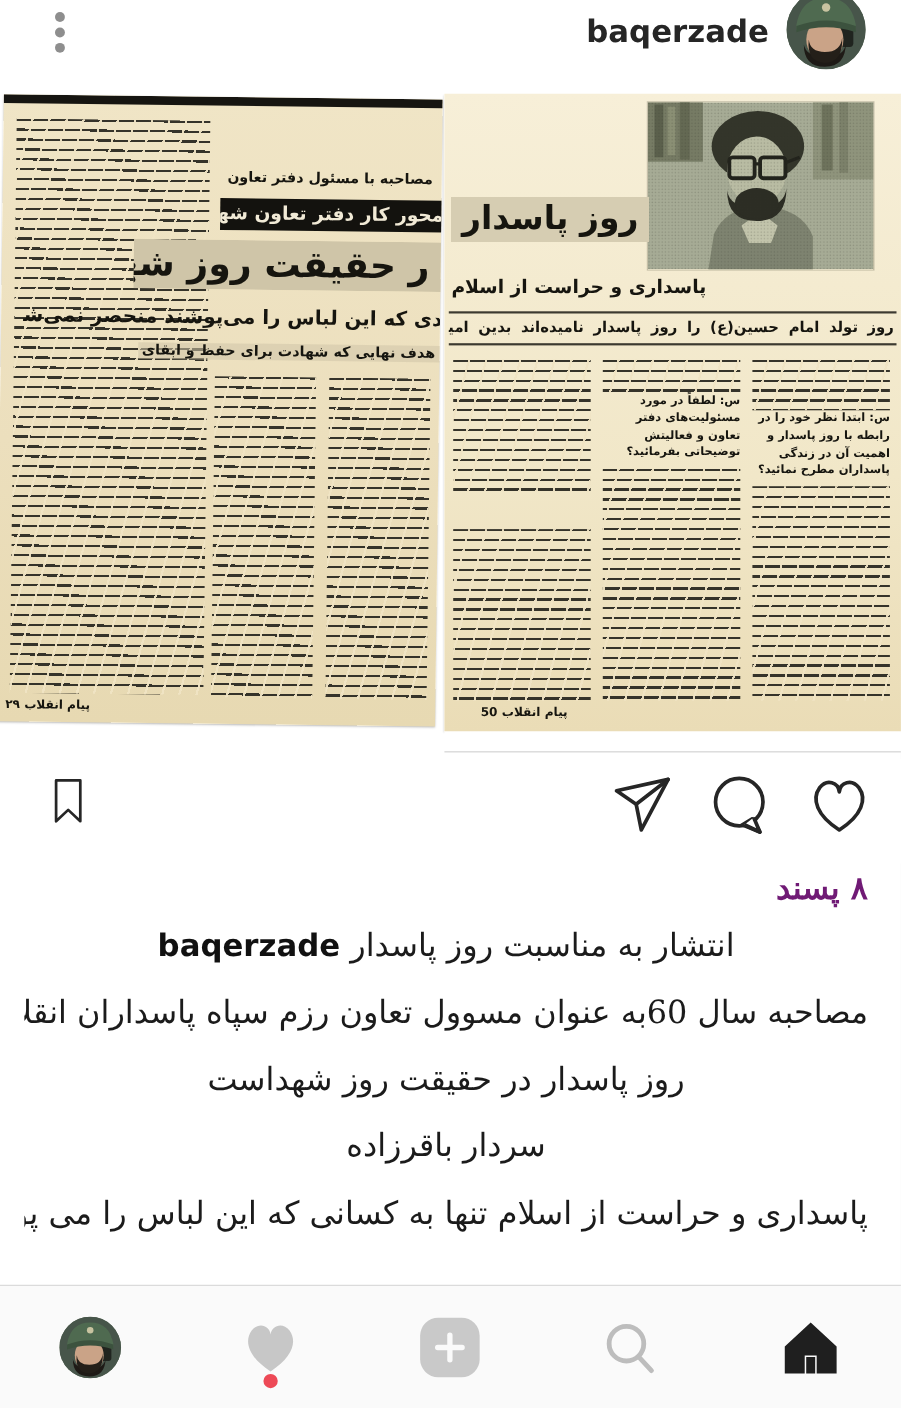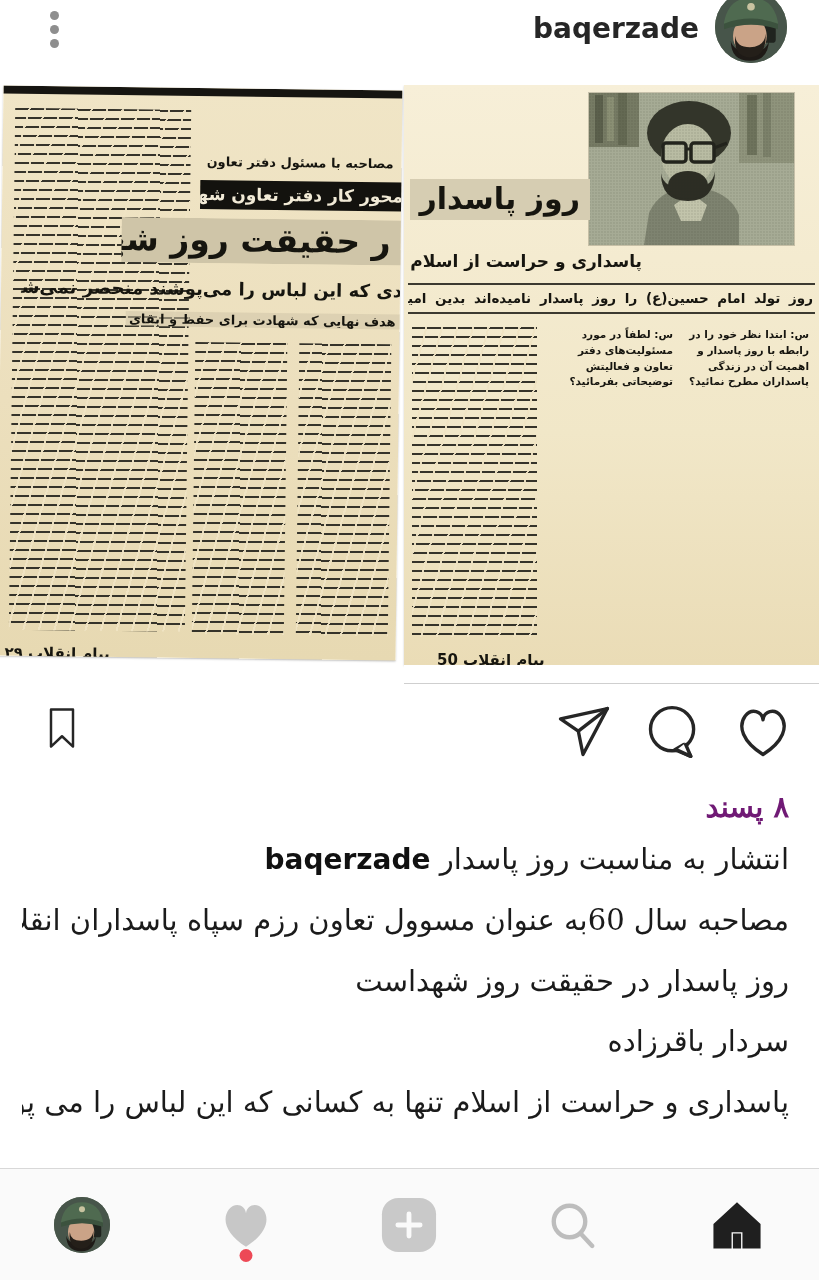--- a/index.html
+++ b/index.html
@@ -43,47 +43,47 @@
   .np-banner{position:absolute;left:198px;right:-2px;top:92px;height:29px;background:#13120e;color:#f1ead6;
     font-size:17px;font-weight:700;line-height:29px;text-align:center;white-space:nowrap;overflow:hidden;}
   .np-headline-l{position:absolute;left:120px;right:-2px;top:130px;text-align:right;white-space:nowrap;overflow:hidden;}
   .np-headline-l span{display:inline-block;background:#cfc5a8;padding:2px 12px 4px 14px;font-size:33px;font-weight:800;letter-spacing:-1px;}
   .np-subline-l{position:absolute;left:20px;right:-2px;top:190px;font-size:18px;font-weight:800;text-align:right;white-space:nowrap;overflow:hidden;}
   .np-deck-l{position:absolute;left:125px;right:-2px;top:224px;font-size:13px;font-weight:700;text-align:right;white-space:nowrap;overflow:hidden;}
   .np-deck-l span{background:rgba(207,197,168,.55);padding:1px 6px 2px 8px;}
   .pl-col-big{position:absolute;left:12px;top:22px;width:176px;height:522px;}
   .pl-cols{position:absolute;left:195px;right:8px;top:254px;height:292px;display:flex;gap:12px;direction:rtl;}
   .pl-cols div{flex:1;}
-  .np-pageno{position:absolute;font-size:15px;font-weight:700;white-space:nowrap;margin-top:10px;}
+  .np-pageno{position:absolute;font-size:11px;font-weight:700;white-space:nowrap;}
   .pl-pageno{left:8px;top:548px;}
   .pr-pageno{left:33px;top:556px;}
   
   .np-photo{position:absolute;left:185px;top:8px;width:205px;height:152px;box-shadow:0 0 0 1px rgba(60,60,40,.25);}
   .np-headline-r{position:absolute;left:6px;top:94px;width:180px;text-align:right;white-space:nowrap;overflow:hidden;}
   .np-headline-r span{display:inline-block;background:#d6cdb2;padding:2px 10px 4px 12px;font-size:30px;font-weight:800;letter-spacing:-1px;}
   .np-subline-r{position:absolute;left:0;top:166px;width:238px;font-size:17px;font-weight:800;text-align:right;direction:rtl;white-space:nowrap;overflow:hidden;}
   .np-lead{position:absolute;left:4px;right:4px;top:198px;padding:5px 2px 6px 2px;
     border-top:2px solid #3c3a30;border-bottom:2px solid #3c3a30;
     font-size:13.5px;font-weight:700;text-align:right;direction:rtl;white-space:nowrap;overflow:hidden;word-spacing:4px;}
   .pr-cols{position:absolute;left:8px;right:10px;top:242px;height:310px;display:flex;gap:11px;direction:rtl;}
-  .pr-cols .col{flex:1;display:flex;flex-direction:row;}
+  .pr-cols .col{flex:1;display:flex;flex-direction:column;}
   .np-q{font-size:10.5px;line-height:1.5;font-weight:700;direction:rtl;text-align:right;margin:0 0 6px 0;}
   .fill{flex:1;}
   .sp{height:34px;}
   
   .actions{position:absolute;top:690px;left:0;right:0;height:95px;background:#fff;}
   .bookmark-btn{position:absolute;left:40px;top:16px;width:44px;height:62px;cursor:pointer;}
   .right-icons{position:absolute;right:26px;top:12px;display:flex;gap:30px;}
   .right-icons .ic{width:60px;height:62px;cursor:pointer;}
   .icon-stroke{stroke:#262626;fill:none;stroke-width:3.6;stroke-linejoin:round;stroke-linecap:round;}
   
   .likes{position:absolute;top:790px;right:30px;left:30px;text-align:right;font-size:29px;font-weight:700;color:#701a75;direction:rtl;font-family:"DejaVu Serif","Liberation Serif",serif;}
   .caption{position:absolute;top:842px;left:22px;right:30px;height:322px;overflow:hidden;color:#1b1b1b;
     font-family:"DejaVu Serif","Liberation Serif",serif;}
-  .cap-line{font-size:29px;line-height:1.2;margin-bottom:26px;text-align:right;white-space:nowrap;overflow:hidden;}
+  .cap-line{font-size:29px;line-height:1.2;margin-bottom:26px;text-align:center;white-space:nowrap;overflow:hidden;}
   .cap-user{font-family:"DejaVu Sans","Liberation Sans",sans-serif;font-weight:700;font-size:28px;color:#111;}
   
   .navbar{position:absolute;left:0;right:0;top:1168px;height:112px;background:#fafafa;border-top:1px solid #d8d8d8;
     display:flex;align-items:center;justify-content:space-around;}
   .nav-item{position:relative;width:64px;height:72px;display:flex;align-items:center;justify-content:center;cursor:pointer;}
   .avatar-nav{position:relative;width:56px;height:56px;top:0;right:auto;}
   .red-dot{position:absolute;left:50%;transform:translateX(-50%);top:60px;width:13px;height:13px;border-radius:50%;background:#ed4956;}
 </style>
 </head>
 <body>

